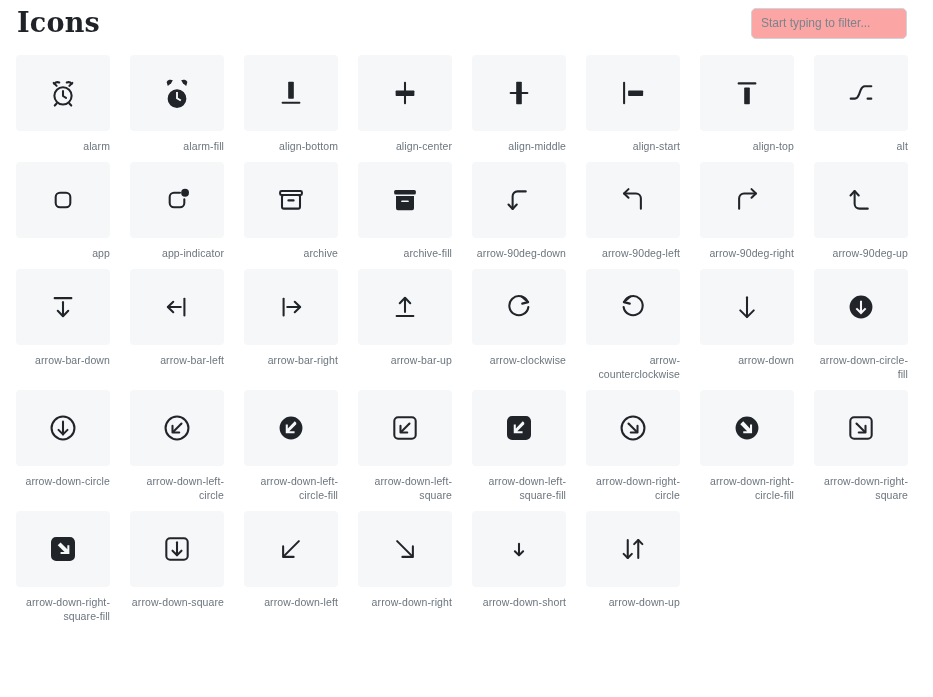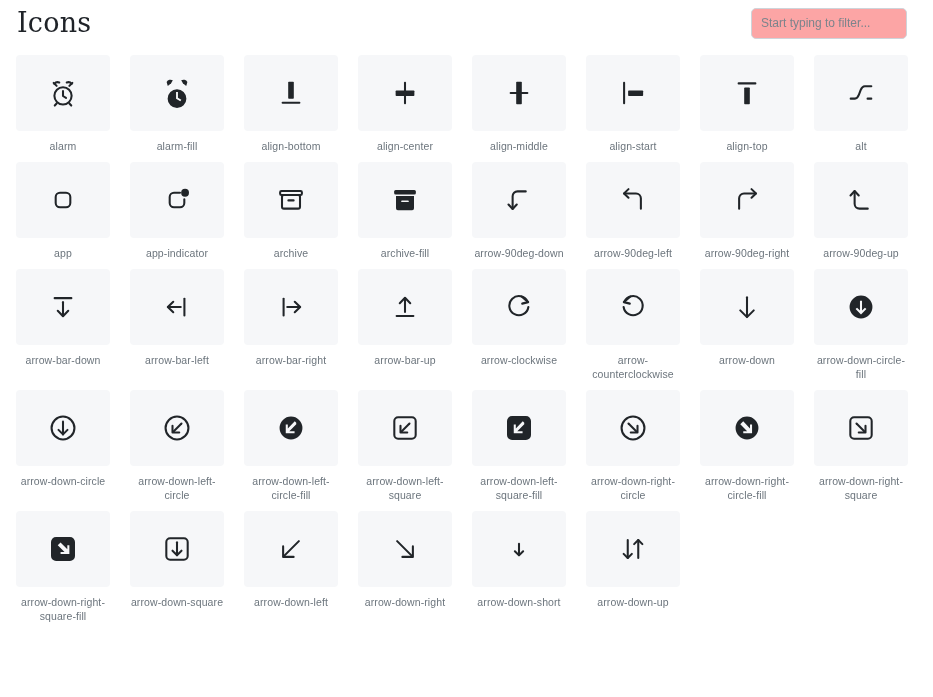--- a/index.html
+++ b/index.html
@@ -17,21 +17,21 @@
     height: 46px;
     padding: 0 16px 0 16px;
     display: flex;
     align-items: center;
     justify-content: space-between;
   }
   .page-title {
     font-family: "DejaVu Serif", "Liberation Serif", serif;
     font-size: 27px;
     line-height: 30px;
-    font-weight: 400;
+    font-weight: 700;
     color: #1f2328;
     letter-spacing: 0.2px;
     margin: 0;
     padding-left: 1px;
   }
   .filter-wrap { padding-right: 10px; }
   .filter-input {
     width: 156px;
     height: 31px;
     border: 1px solid #ced4da;
@@ -65,21 +65,21 @@
     background: #f6f7f9;
     border-radius: 4px;
     display: flex;
     align-items: center;
     justify-content: center;
   }
   .tile svg { display: block; }
   .label {
     margin-top: 8px;
     width: 94px;
-    text-align: center;
+    text-align: right;
     font-size: 10.5px;
     line-height: 14px;
     color: #6c757d;
     word-break: break-word;
     letter-spacing: 0.1px;
   }
 </style>
 </head>
 <body>
 

